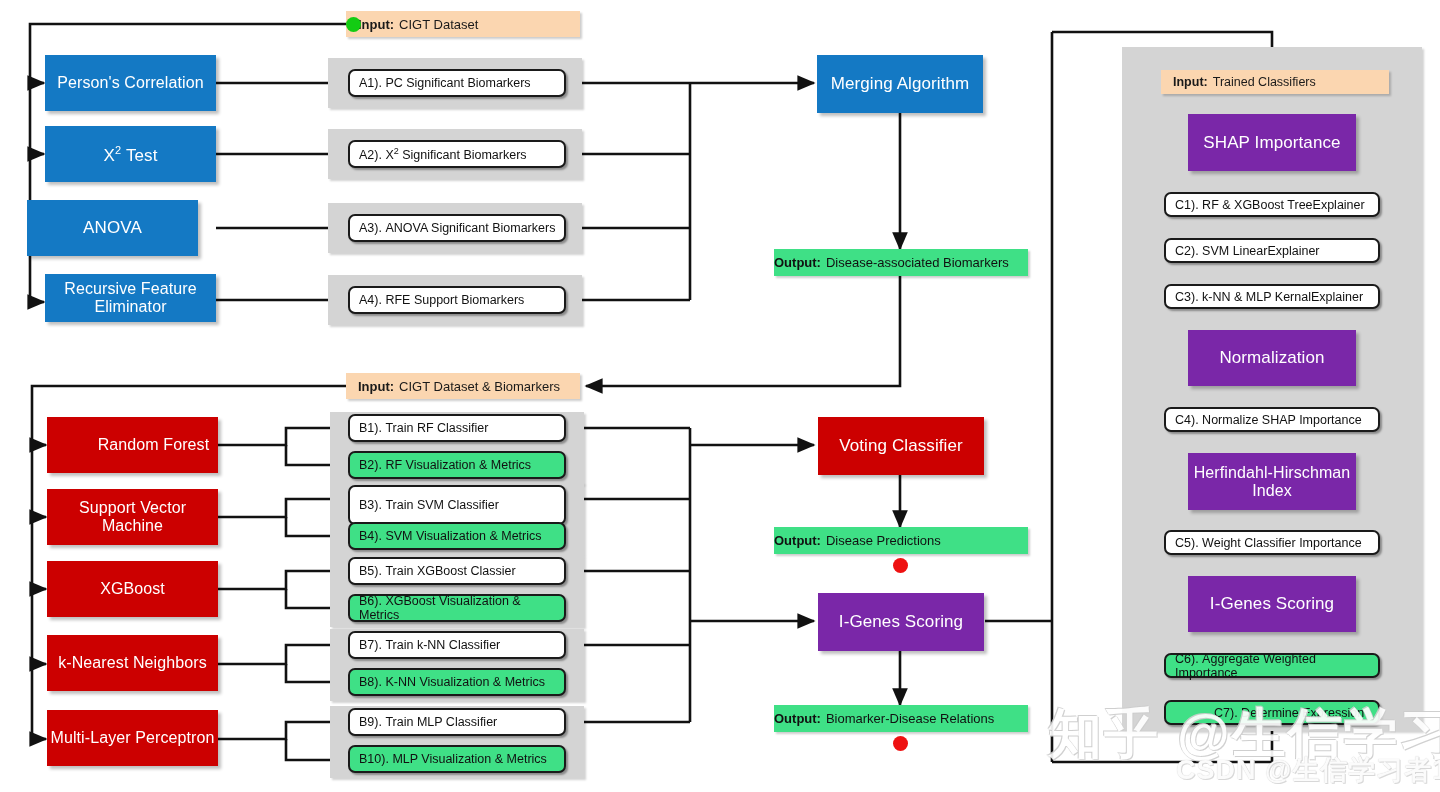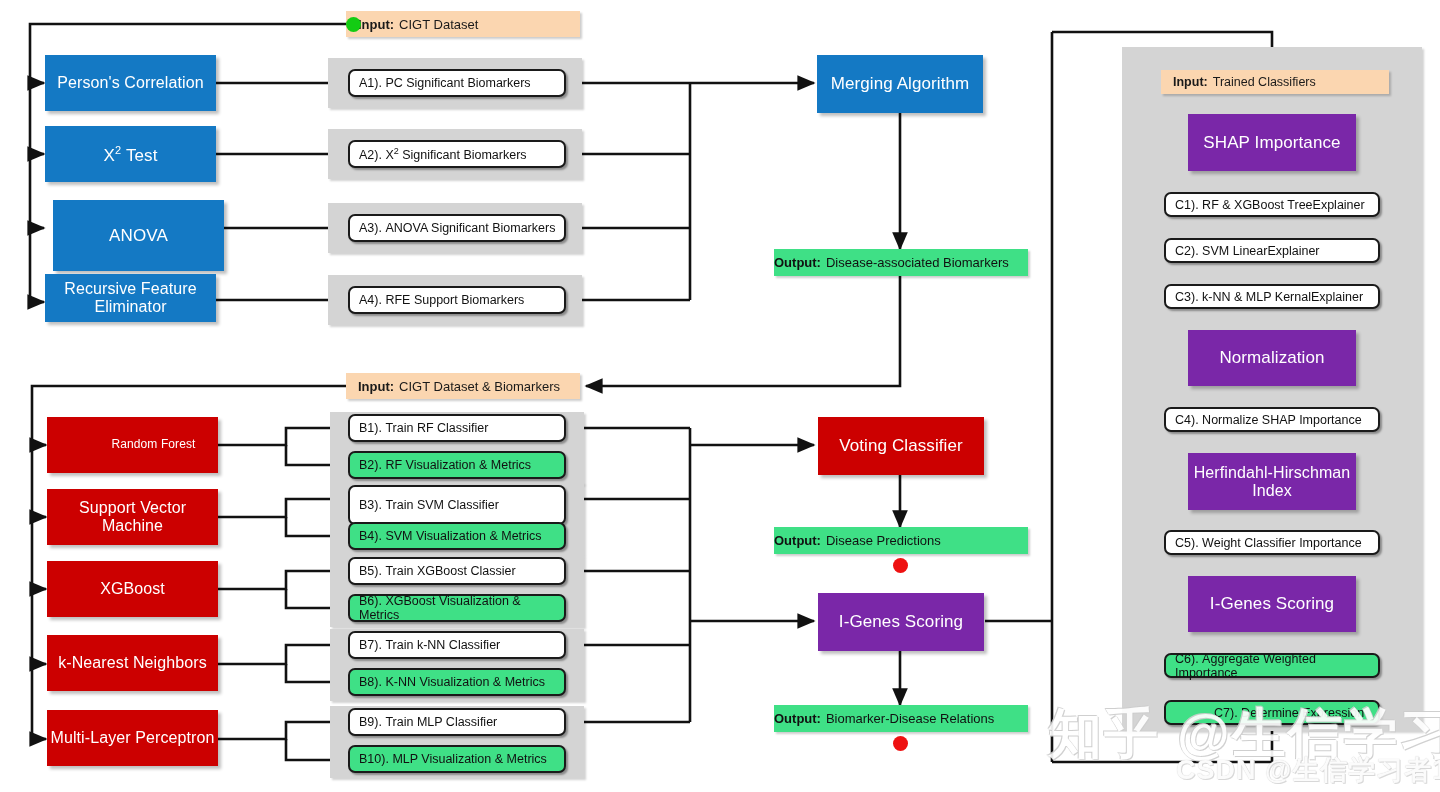--- a/index.html
+++ b/index.html
@@ -148,21 +148,21 @@
     <span>CIGT Dataset</span>
   </div>
   <div class="dot-green" style="left:346px;top:17px;"></div>
 
   <div class="abs blue proc" style="left:45px;top:55px;width:171px;height:56px;font-size:16px;">
     <span>Person's Correlation</span>
   </div>
   <div class="abs blue proc" style="left:45px;top:126px;width:171px;height:56px;font-size:17px;">
     <span>X<sup style="font-size:11px">2</sup>&nbsp;Test</span>
   </div>
-  <div class="abs blue proc" style="left:53px;top:200px;width:171px;height:71px;font-size:17px;">
+  <div class="abs blue proc" style="left:27px;top:200px;width:171px;height:56px;font-size:17px;">
     <span>ANOVA</span>
   </div>
   <div class="abs blue proc" style="left:45px;top:274px;width:171px;height:48px;font-size:16px;">
     <span>Recursive Feature Eliminator</span>
   </div>
 
   <div class="abs panel" style="left:328px;top:58px;width:254px;height:50px;"></div>
   <div class="abs panel" style="left:328px;top:129px;width:254px;height:50px;"></div>
   <div class="abs panel" style="left:328px;top:203px;width:254px;height:50px;"></div>
   <div class="abs panel" style="left:328px;top:275px;width:254px;height:50px;"></div>
@@ -204,21 +204,21 @@
     <span class="io-label">Output:</span>
     <span>Biomarker-Disease Relations</span>
   </div>
   <div class="dot-red" style="left:893px;top:736px;"></div>
 
   <div class="abs io-in" style="left:346px;top:373px;width:234px;height:26px;">
     <span class="io-label">Input:</span>
     <span>CIGT Dataset &amp; Biomarkers</span>
   </div>
 
-  <div class="abs red proc" style="left:47px;top:417px;width:171px;height:56px;font-size:12px;padding-left:42px;">
+  <div class="abs red proc" style="left:47px;top:417px;width:171px;height:56px;font-size:16px;padding-left:42px;">
     <span>Random Forest</span>
   </div>
   <div class="abs red proc" style="left:47px;top:489px;width:171px;height:56px;font-size:16px;">
     <span>Support Vector Machine</span>
   </div>
   <div class="abs red proc" style="left:47px;top:561px;width:171px;height:56px;font-size:16px;">
     <span>XGBoost</span>
   </div>
   <div class="abs red proc" style="left:47px;top:635px;width:171px;height:56px;font-size:16px;">
     <span>k-Nearest Neighbors</span>

